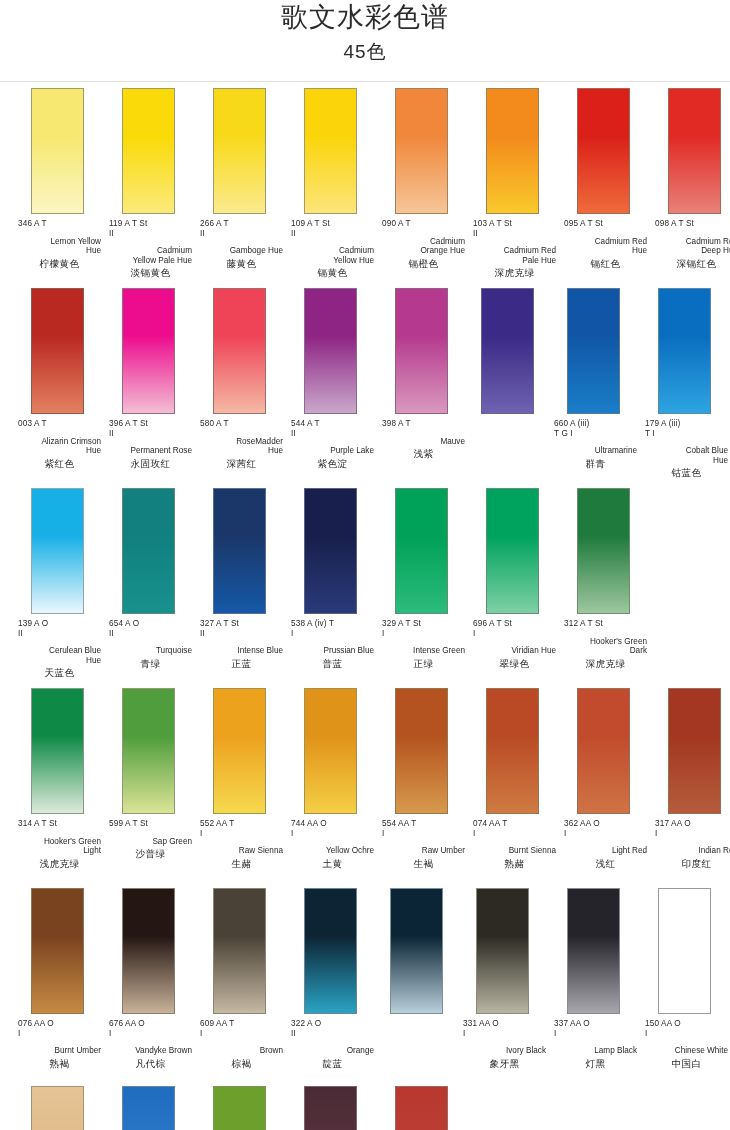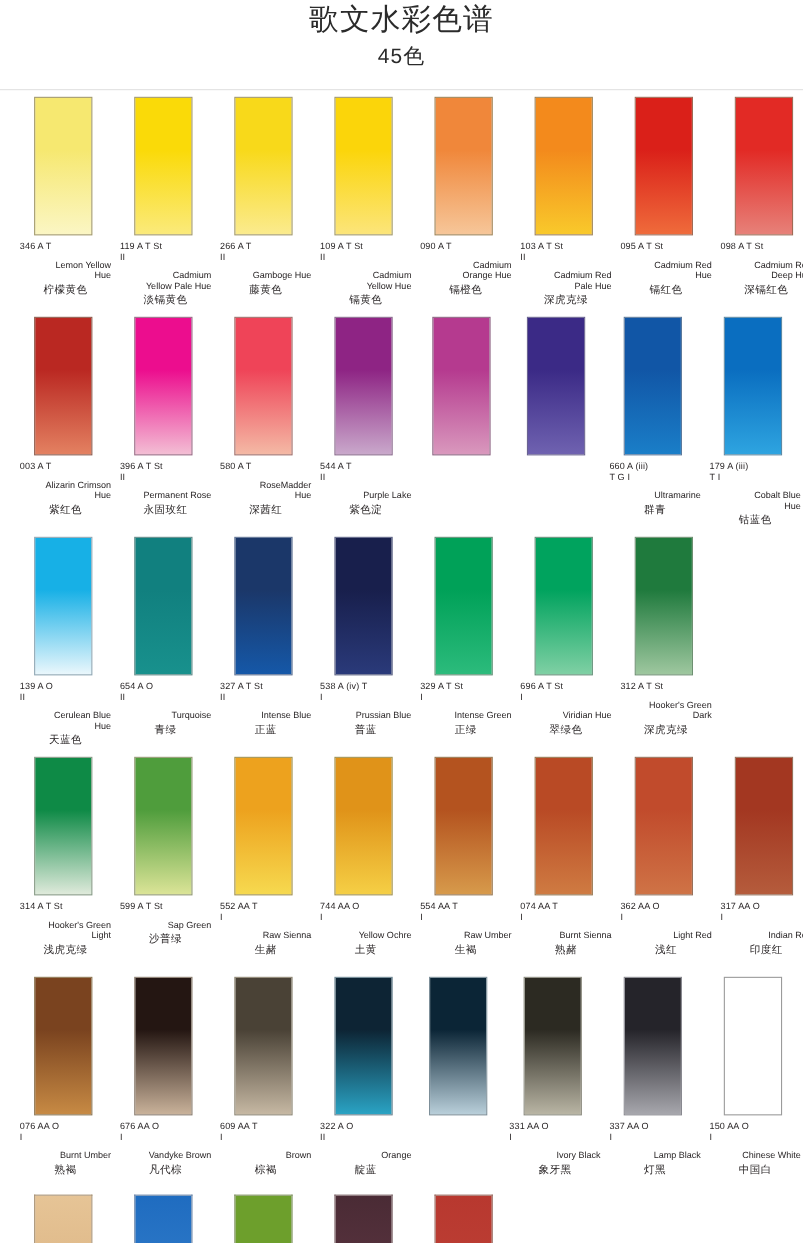--- a/index.html
+++ b/index.html
@@ -238,20 +238,25 @@
         <div class="swatch" style="background: linear-gradient(rgb(142, 36, 132) 0%, rgb(142, 36, 132) 38%, rgb(201, 168, 203) 100%); border-color: rgb(138, 106, 141);"></div>
         <div class="labels">
           <div class="code">544 A T
 II</div>
           <div class="en">Purple Lake</div>
           <div class="cn">紫色淀</div>
         </div>
       </div>
       <div class="cell">
         <div class="swatch" style="background: linear-gradient(rgb(181, 58, 143) 0%, rgb(181, 58, 143) 38%, rgb(217, 152, 189) 100%); border-color: rgb(141, 99, 130);"></div>
+        <div class="labels">
+          <div class="code">398 A T</div>
+          <div class="en">Mauve</div>
+          <div class="cn">浅紫</div>
+        </div>
       </div>
       <div class="cell">
         <div class="swatch" style="background: linear-gradient(rgb(59, 42, 134) 0%, rgb(59, 42, 134) 38%, rgb(111, 98, 176) 100%); border-color: rgb(106, 99, 145);"></div>
       </div>
       <div class="cell">
         <div class="swatch" style="background: linear-gradient(rgb(17, 86, 166) 0%, rgb(17, 86, 166) 38%, rgb(26, 126, 200) 100%); border-color: rgb(92, 122, 157);"></div>
         <div class="labels">
           <div class="code">660 A (iii)
 T G I</div>
           <div class="en">Ultramarine</div>

